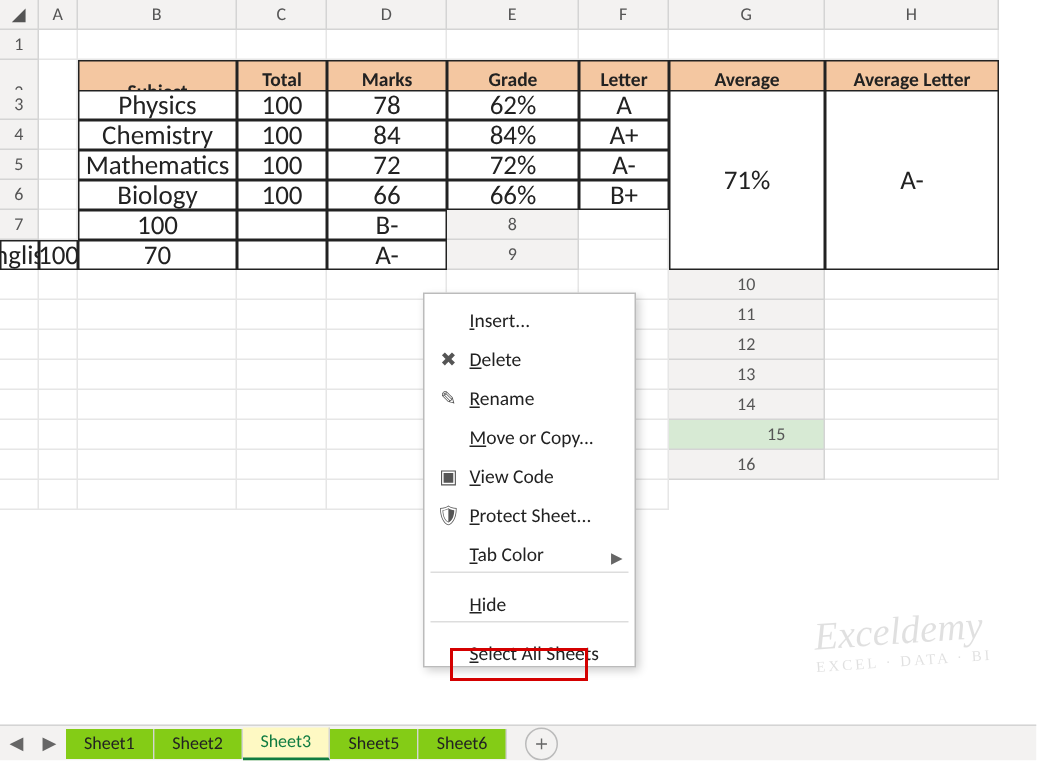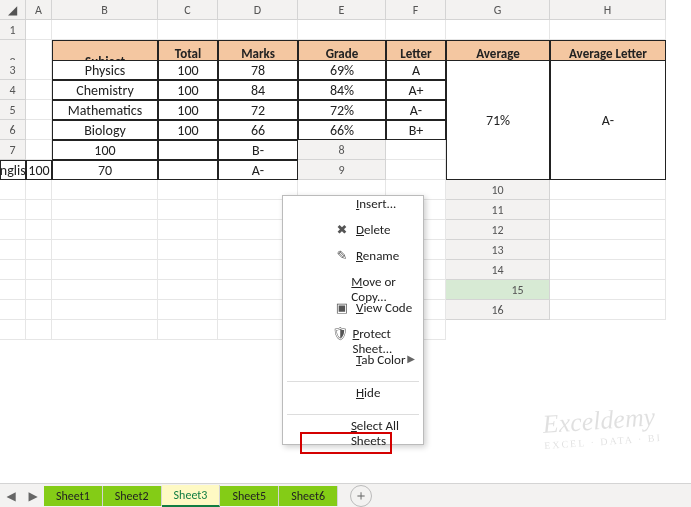--- a/index.html
+++ b/index.html
@@ -44,21 +44,21 @@
     background: #f4c7a1;
     font-weight: bold;
     border: 1px solid #222;
     text-align: center;
     line-height: 1.15;
     padding: 2px 4px;
   }
   .tbl-cell {
     border: 1px solid #222;
     background: #fff;
-    font-size: 14px;
+    font-size: 18px;
   }
   .selected-row {
     background: #d7ead4;
     padding-left: 40px;
   }
   .bottombar {
     position: absolute;
     left: 0; right: 0; bottom: 0;
     height: 24px;
     background: #f3f2f1;
@@ -101,25 +101,24 @@
     top: 195px;
     width: 142px;
     background: #fff;
     border: 1px solid #bbb;
     box-shadow: 2px 2px 6px rgba(0,0,0,0.2);
     font-size: 13px;
     z-index: 10;
   }
   .ctxitem {
     display: flex;
-    align-items: flex-start;
+    align-items: flex-end;
     height: 26px;
     padding: 0 8px 0 6px;
     cursor: pointer;
-    margin-left: 43px;
   }
   .ctxicon {
     width: 20px;
     display: inline-flex;
     align-items: center;
     justify-content: center;
     margin-right: 4px;
     color: #555;
   }
   .ctxdivider {
@@ -181,21 +180,21 @@
   <div class="cell row-h tbl-hdr">Grade Percentage</div>
   <div class="cell row-h tbl-hdr">Letter Grade</div>
   <div class="cell row-h tbl-hdr">Average Percentage</div>
   <div class="cell row-h tbl-hdr">Average Letter Grade</div>
 
   <div class="rowhdr">3</div>
   <div class="cell"></div>
   <div class="cell tbl-cell">Physics</div>
   <div class="cell tbl-cell">100</div>
   <div class="cell tbl-cell">78</div>
-  <div class="cell tbl-cell">69%</div>
+  <div class="cell tbl-cell">62%</div>
   <div class="cell tbl-cell">A</div>
   <div class="cell tbl-cell" style="grid-row: span 6">71%</div>
   <div class="cell tbl-cell" style="grid-row: span 6">A-</div>
 
   <div class="rowhdr">4</div>
   <div class="cell"></div>
   <div class="cell tbl-cell">Chemistry</div>
   <div class="cell tbl-cell">100</div>
   <div class="cell tbl-cell">84</div>
   <div class="cell tbl-cell">84%</div>

